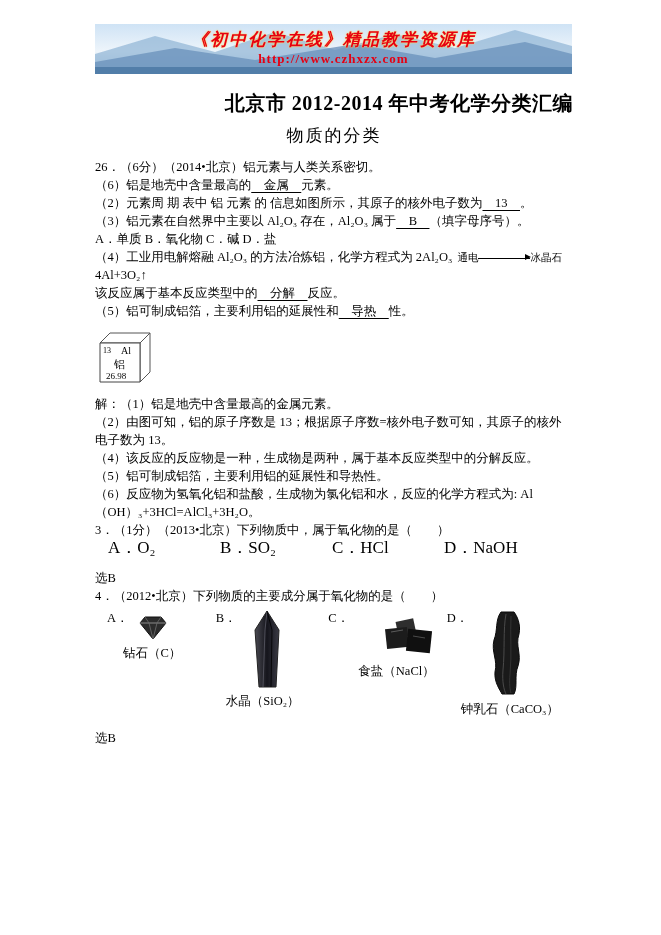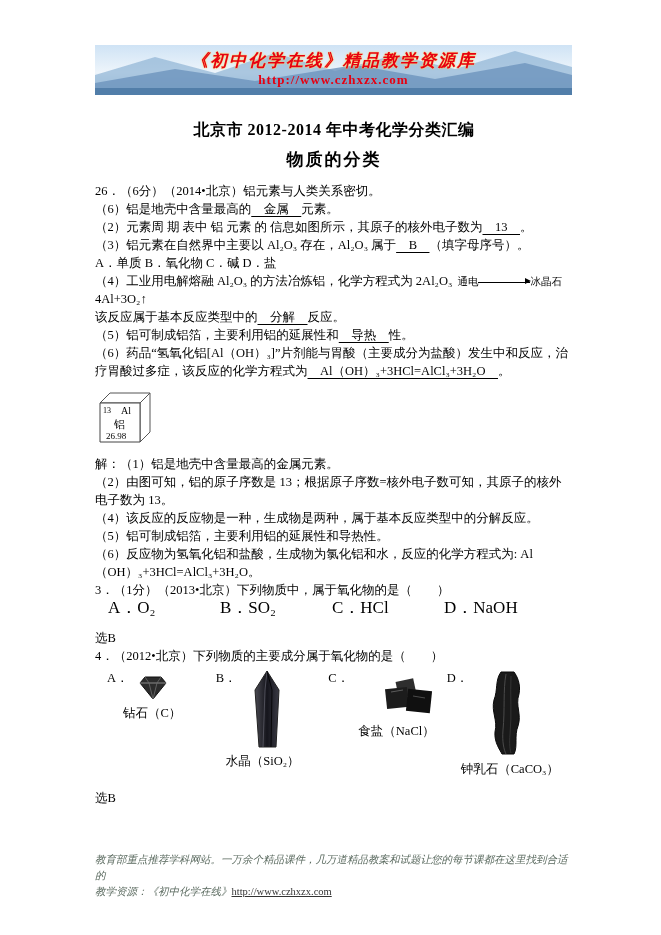--- a/index.html
+++ b/index.html
@@ -1,30 +1,30 @@
 <!DOCTYPE html>
 <html><head>
 <meta charset="utf-8">
 <style>
   html,body{margin:0;padding:0;}
   body{width:661px;height:935px;background:#ffffff;position:relative;overflow:hidden;
        font-family:"Liberation Serif","DejaVu Serif",serif;color:#000;}
   .page{position:absolute;left:0;top:0;width:661px;height:935px;
-        padding:45px 88px 0 95px;box-sizing:border-box;}
+        padding:24px 88px 0 95px;box-sizing:border-box;}
   
   .banner{position:relative;width:477px;height:50px;overflow:hidden;}
   .banner-art{position:absolute;left:0;top:0;}
   .banner-title{position:relative;text-align:center;margin-top:4px;font-size:17px;font-weight:bold;
         font-style:italic;color:#e60012;letter-spacing:2px;
         text-shadow:0 0 2px #ffd24d,0 0 1px #fff0b0;}
   .banner-url{position:relative;text-align:center;font-size:13px;font-weight:bold;color:#e60012;
         letter-spacing:1px;cursor:pointer;}
   
-  .doc-title{margin:25px 0 0;text-align:center;font-size:16px;font-weight:bold;letter-spacing:.5px;}
-  .doc-subtitle{margin:7px 0 11px;text-align:center;font-size:17px;font-weight:bold;letter-spacing:2px;}
+  .doc-title{margin:16px 0 0;text-align:right;font-size:20px;font-weight:bold;letter-spacing:.5px;}
+  .doc-subtitle{margin:7px 0 11px;text-align:center;font-size:17px;font-weight:normal;letter-spacing:2px;}
   
   p.line{margin:0;font-size:12.5px;line-height:18px;}
   .blank{text-decoration:underline;text-underline-offset:3px;}
   
   .eq-cond{display:inline-flex;flex-direction:row;align-items:center;vertical-align:middle;
         margin:0 5px;line-height:1;}
   .eq-top,.eq-bottom{font-size:10.5px;line-height:12px;}
   .eq-arrow{position:relative;width:52px;height:1px;background:#000;margin:2px 0;}
   .eq-arrow::after{content:"";position:absolute;right:-1px;top:-3.5px;width:0;height:0;
         border-left:6px solid #000;border-top:3.5px solid transparent;border-bottom:3.5px solid transparent;}
@@ -91,21 +91,20 @@
   <p class="line"><span>（2）元素周 期 表中 铝 元素 的 信息如图所示，其原子的核外电子数为</span><span class="blank">　13　</span><span>。</span></p>
   <p class="line"><span>（3）铝元素在自然界中主要以 Al₂O₃ 存在，Al₂O₃ 属于</span><span class="blank">　B　</span><span>（填字母序号）。</span></p>
   <p class="line">A．单质 B．氧化物 C．碱 D．盐</p>
   <p class="line"><span>（4）工业用电解熔融 Al₂O₃ 的方法冶炼铝，化学方程式为 2Al₂O₃</span><span class="eq-cond">
         <span class="eq-top">通电</span>
         <span class="eq-arrow"></span>
         <span class="eq-bottom">冰晶石</span>
       </span><span>4Al+3O₂↑</span></p>
   <p class="line"><span>该反应属于基本反应类型中的</span><span class="blank">　分解　</span><span>反应。</span></p>
   <p class="line"><span>（5）铝可制成铝箔，主要利用铝的延展性和</span><span class="blank">　导热　</span><span>性。</span></p>
-  <p class="line"><span>（6）药品“氢氧化铝[Al（OH）₃]”片剂能与胃酸（主要成分为盐酸）发生中和反应，治疗胃酸过多症，该反应的化学方程式为</span><span class="blank">　Al（OH）₃+3HCl=AlCl₃+3H₂O　</span><span>。</span></p>
 
   <svg class="element-box" width="60" height="56" viewBox="0 0 60 56">
     <polygon points="3,14 13,4 53,4 43,14" fill="#ffffff" stroke="#555" stroke-width="1"></polygon>
     <polygon points="43,14 53,4 53,43 43,53" fill="#ffffff" stroke="#555" stroke-width="1"></polygon>
     <polygon points="3,14 43,14 43,53 3,53" fill="#ffffff" stroke="#444" stroke-width="1"></polygon>
     <text x="6" y="24" font-size="8">13</text>
     <text x="24" y="25" font-size="10">Al</text>
     <text x="17" y="39" font-size="11">铝</text>
     <text x="9" y="50" font-size="9">26.98</text>
   </svg>
@@ -177,18 +176,14 @@
           <path d="M13,2 C7,10 10,20 6,30 C3,42 10,50 7,62 C6,72 12,80 14,84 L26,84 C30,76 26,66 30,56 C34,44 27,36 31,24 C33,14 29,6 26,2 Z" fill="#1a1a1a" stroke="#0a0a0a"></path>
           <path d="M18,4 C15,20 17,40 15,60 C14,72 16,80 18,84" stroke="#4a4a4a" fill="none" stroke-width="1"></path>
           <path d="M23,6 C22,24 24,44 22,64 C21,74 22,80 23,83" stroke="#3a3a3a" fill="none" stroke-width="0.8"></path>
         </svg>
       </div>
       <div class="q4-label lab-d">钟乳石（CaCO₃）</div>
     </div>
   </div>
   <p class="answer-line">选B</p>
 
-  <div class="footer">
-    <div>教育部重点推荐学科网站。一万余个精品课件，几万道精品教案和试题让您的每节课都在这里找到合适的</div>
-    <div><span>教学资源：《初中化学在线》</span><span class="footer-link">http://www.czhxzx.com</span></div>
-  </div>
 
 </div>
 
 </body></html>

